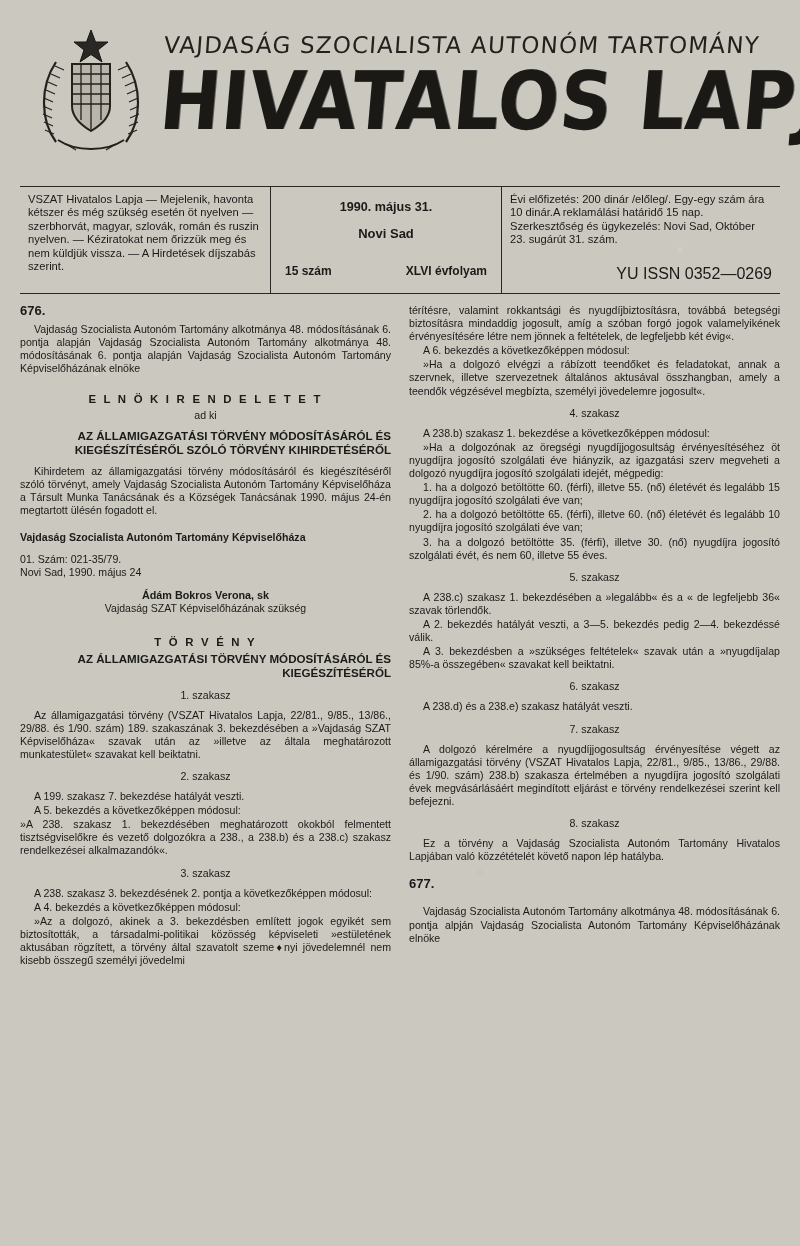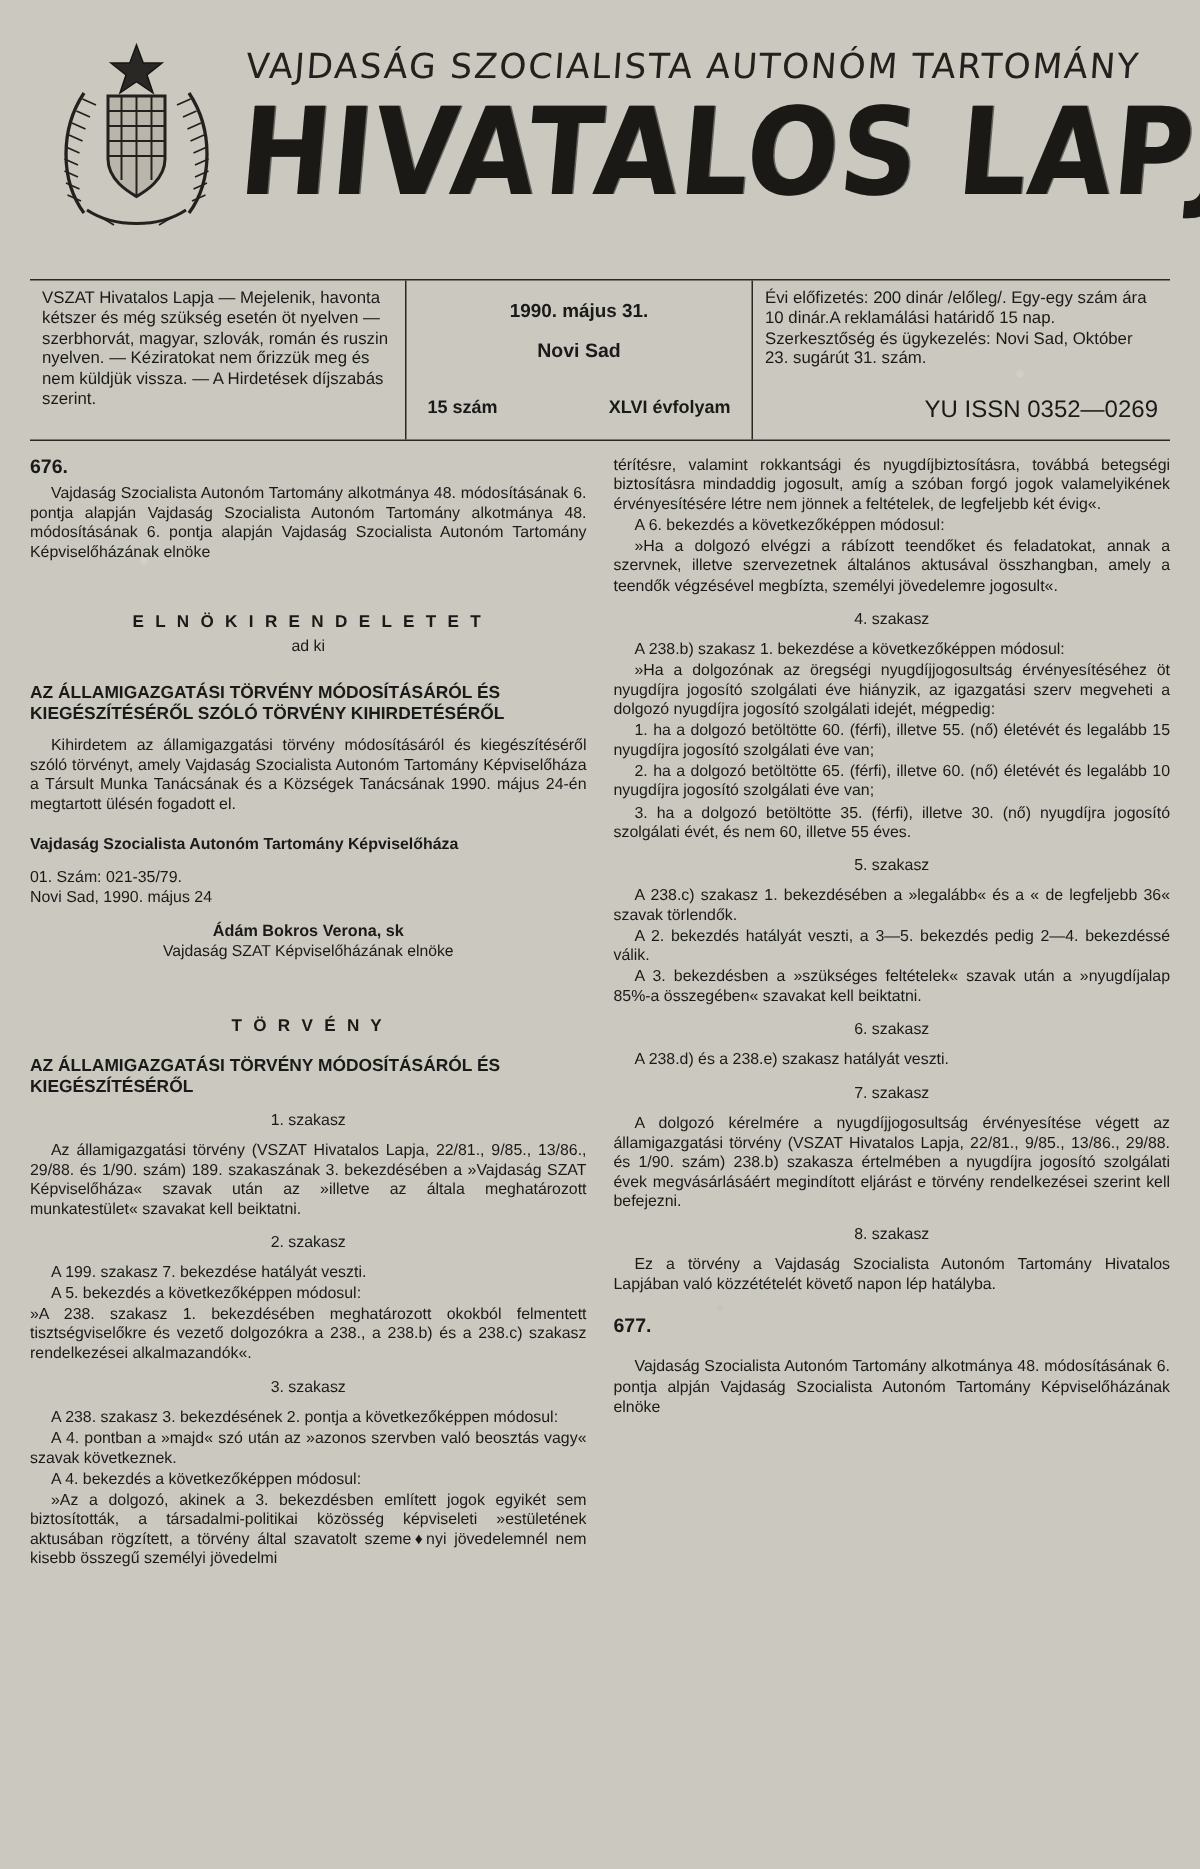--- a/index.html
+++ b/index.html
@@ -152,28 +152,28 @@
     font-weight: bold;
     font-size: 13px;
     margin-bottom: 6px;
   }
   .bold { font-weight: bold; }
   .heading-center {
     text-align: center;
     font-weight: bold;
     font-size: 11.4px;
     letter-spacing: 2.2px;
-    margin: 24px 0 2px 0;
+    margin: 8px 0 2px 0;
   }
   .title-block {
     font-weight: bold;
     font-size: 11.6px;
     line-height: 14px;
-    margin: 12px 0 8px 0;
-    text-align: left;
+    margin: 2px 0 8px 0;
+    text-align: right;
   }
   .sect {
     text-align: center;
     margin: 9px 0 7px 0;
     font-size: 10.6px;
   }
   .smallcenter { text-align: center; }
   .sig {
     text-align: center;
     font-weight: bold;
@@ -248,36 +248,35 @@
       <div class="smallcenter">ad ki</div>
       <div class="gap-s"></div>
       <div class="title-block">AZ ÁLLAMIGAZGATÁSI TÖRVÉNY MÓDOSÍTÁSÁRÓL ÉS KIEGÉSZÍTÉSÉRŐL SZÓLÓ TÖRVÉNY KIHIRDETÉSÉRŐL</div>
       <p class="p">Kihirdetem az államigazgatási törvény módosításáról és kiegészítéséről szóló törvényt, amely Vajdaság Szocialista Autonóm Tartomány Képviselőháza a Társult Munka Tanácsának és a Községek Tanácsának 1990. május 24-én megtartott ülésén fogadott el.</p>
       <div class="gap-l"></div>
       <div class="bold">Vajdaság Szocialista Autonóm Tartomány Képviselőháza</div>
       <div class="gap"></div>
       <div>01. Szám: 021-35/79.</div>
       <div>Novi Sad, 1990. május 24</div>
       <div class="sig">Ádám Bokros Verona, sk</div>
-      <div class="sig-sub">Vajdaság SZAT Képviselőházának elnöke</div>
+      <div class="sig-sub">Vajdaság SZAT Képviselőházának szükség</div>
       <div class="gap-l"></div>
       <div class="heading-center">T Ö R V É N Y</div>
       <div class="title-block">AZ ÁLLAMIGAZGATÁSI TÖRVÉNY MÓDOSÍTÁSÁRÓL ÉS KIEGÉSZÍTÉSÉRŐL</div>
 
       <div class="sect">1. szakasz</div>
       <p class="p">Az államigazgatási törvény (VSZAT Hivatalos Lapja, 22/81., 9/85., 13/86., 29/88. és 1/90. szám) 189. szakaszának 3. bekezdésében a »Vajdaság SZAT Képviselőháza« szavak után az »illetve az általa meghatározott munkatestület« szavakat kell beiktatni.</p>
 
       <div class="sect">2. szakasz</div>
       <p class="p">A 199. szakasz 7. bekezdése hatályát veszti.</p>
       <p class="p">A 5. bekezdés a következőképpen módosul:</p>
       <p class="p0">»A 238. szakasz 1. bekezdésében meghatározott okokból felmentett tisztségviselőkre és vezető dolgozókra a 238., a 238.b) és a 238.c) szakasz rendelkezései alkalmazandók«.</p>
 
       <div class="sect">3. szakasz</div>
       <p class="p">A 238. szakasz 3. bekezdésének 2. pontja a következőképpen módosul:</p>
-      <p class="p">A 4. pontban a »majd« szó után az »azonos szervben való beosztás vagy« szavak következnek.</p>
       <p class="p">A 4. bekezdés a következőképpen módosul:</p>
       <p class="p">»Az a dolgozó, akinek a 3. bekezdésben említett jogok egyikét sem biztosították, a társadalmi-politikai közösség képviseleti »estületének aktusában rögzített, a törvény által szavatolt szeme♦nyi jövedelemnél nem kisebb összegű személyi jövedelmi</p>
     </div>
 
     <div class="col">
       <p class="p0">térítésre, valamint rokkantsági és nyugdíjbiztosításra, továbbá betegségi biztosításra mindaddig jogosult, amíg a szóban forgó jogok valamelyikének érvényesítésére létre nem jönnek a feltételek, de legfeljebb két évig«.</p>
       <p class="p">A 6. bekezdés a következőképpen módosul:</p>
       <p class="p">»Ha a dolgozó elvégzi a rábízott teendőket és feladatokat, annak a szervnek, illetve szervezetnek általános aktusával összhangban, amely a teendők végzésével megbízta, személyi jövedelemre jogosult«.</p>
 
       <div class="sect">4. szakasz</div>

